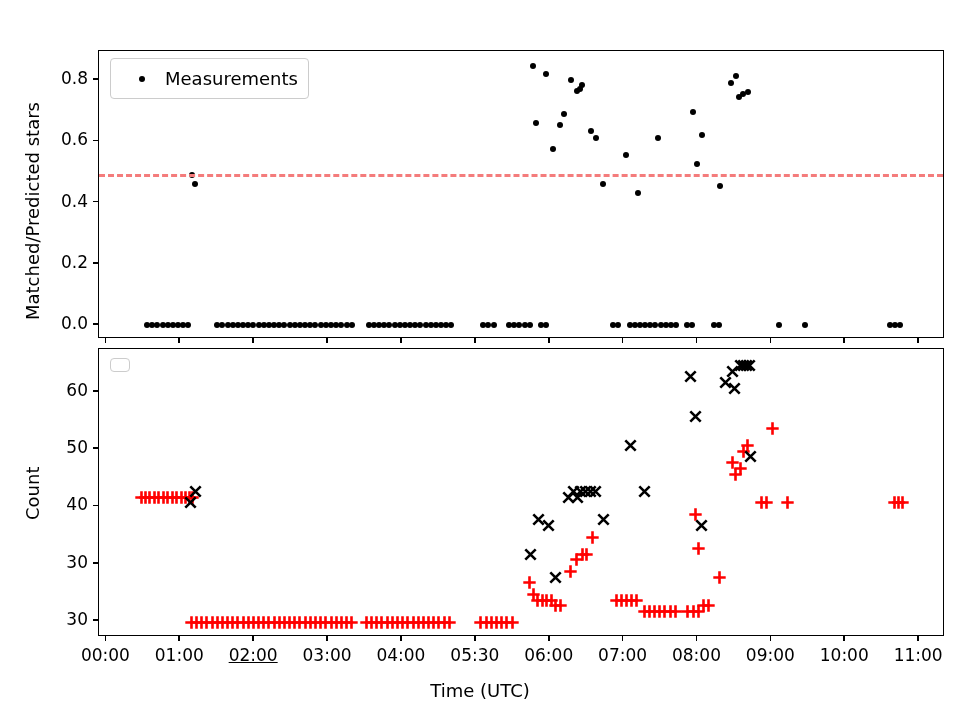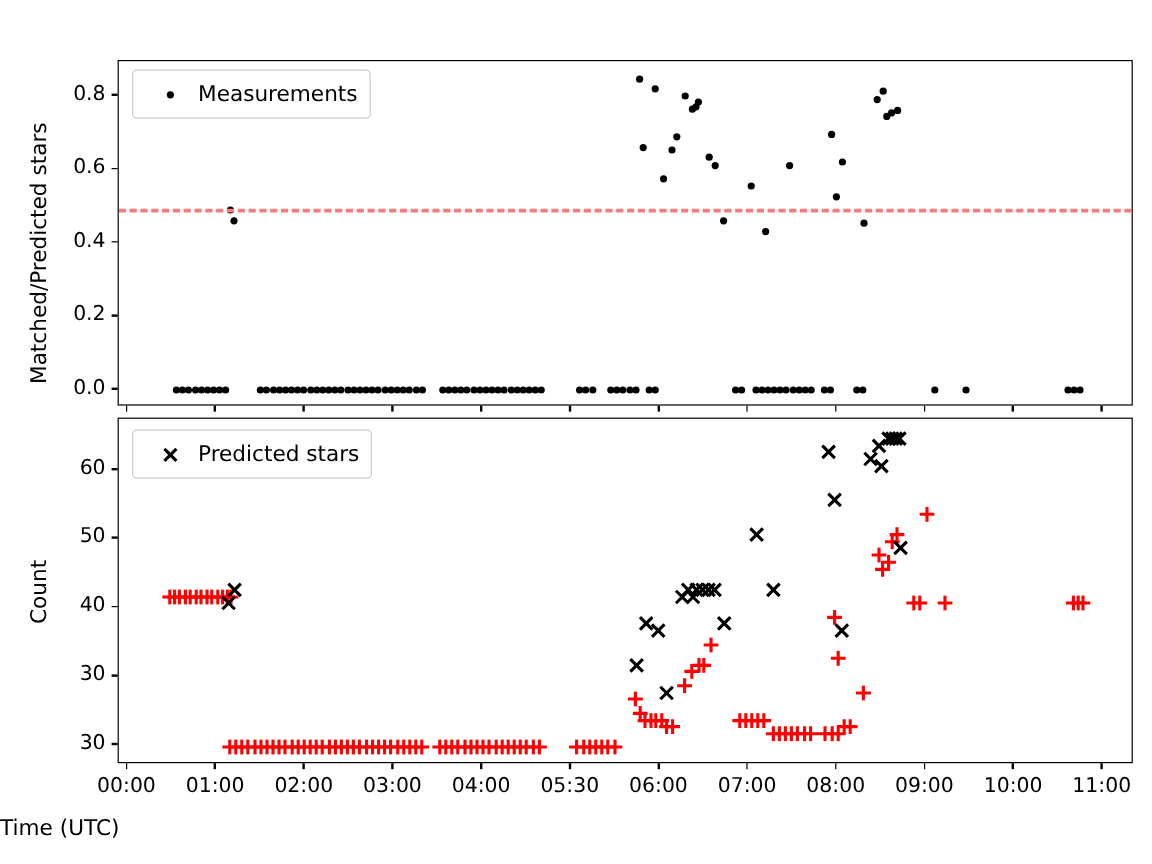--- a/index.html
+++ b/index.html
@@ -51,21 +51,21 @@
     transform-origin: 0 0;
     font-size: 18px;
     white-space: nowrap;
     color: #000;
   }
   .xlabel {
     position: absolute;
     font-size: 18px;
     white-space: nowrap;
     color: #000;
-    text-align: left;
+    text-align: center;
   }
   
   .ytick-label {
     position: absolute;
     font-size: 17px;
     text-align: right;
     white-space: nowrap;
     color: #000;
   }
   .xtick-label {
@@ -723,21 +723,21 @@
       <div class="ytick-mark" style="left: 93px; top: 390.142px;"></div>
       <div class="ytick-label" style="left: 2px; top: 379.942px; width: 86px;">60</div>
       <div class="xtick-mark" style="left: 104.589px; top: 338px;"></div>
       <div class="xtick-mark" style="left: 104.589px; top: 636px;"></div>
       <div class="xtick-label" style="left: 60.3886px; top: 645px; width: 90px;">00:00</div>
       <div class="xtick-mark" style="left: 178.475px; top: 338px;"></div>
       <div class="xtick-mark" style="left: 178.475px; top: 636px;"></div>
       <div class="xtick-label" style="left: 134.275px; top: 645px; width: 90px;">01:00</div>
       <div class="xtick-mark" style="left: 252.362px; top: 338px;"></div>
       <div class="xtick-mark" style="left: 252.362px; top: 636px;"></div>
-      <div class="xtick-label" style="left: 208.162px; top: 645px; width: 90px;">02:00</div>
+      <div class="xtick-label" style="left: 208.162px; top: 645px; width: 90px; text-decoration: underline;">02:00</div>
       <div class="xtick-mark" style="left: 326.248px; top: 338px;"></div>
       <div class="xtick-mark" style="left: 326.248px; top: 636px;"></div>
       <div class="xtick-label" style="left: 282.048px; top: 645px; width: 90px;">03:00</div>
       <div class="xtick-mark" style="left: 400.134px; top: 338px;"></div>
       <div class="xtick-mark" style="left: 400.134px; top: 636px;"></div>
       <div class="xtick-label" style="left: 355.934px; top: 645px; width: 90px;">04:00</div>
       <div class="xtick-mark" style="left: 474.021px; top: 338px;"></div>
       <div class="xtick-mark" style="left: 474.021px; top: 636px;"></div>
       <div class="xtick-label" style="left: 429.821px; top: 645px; width: 90px;">05:30</div>
       <div class="xtick-mark" style="left: 547.907px; top: 338px;"></div>
@@ -763,23 +763,15 @@
   <div class="legend" id="legend-top" style="left:110px; top:58px;">
     <div class="legend-row">
       <span class="legend-key">
           <span class="key-dot"></span>
         </span>
       <span class="legend-label">Measurements</span>
     </div>
   </div>
 
   <div class="legend" id="legend-bot" style="left:110px; top:358px;">
-    <div class="legend-row">
-      <span class="legend-key">
-        <svg width="16" height="16" viewBox="0 0 16 16" aria-hidden="true">
-          <path d="M3 3 L13 13 M13 3 L3 13" stroke="#000000" stroke-width="2.6" stroke-linecap="butt"></path>
-        </svg>
-      </span>
-      <span class="legend-label">Predicted stars</span>
-    </div>
   </div>
 
 </div>
 
 </body></html>

